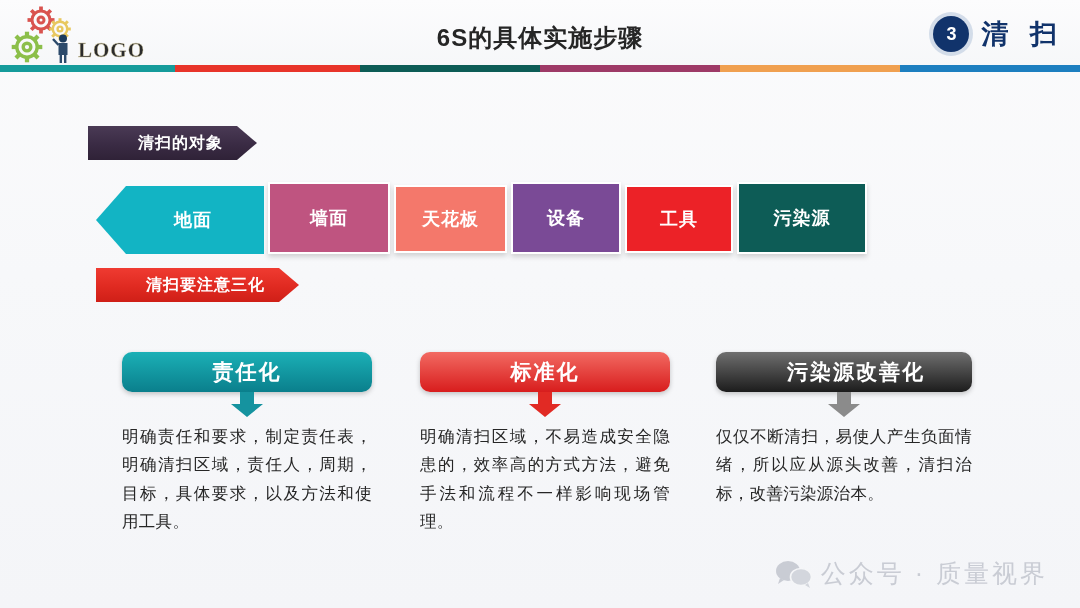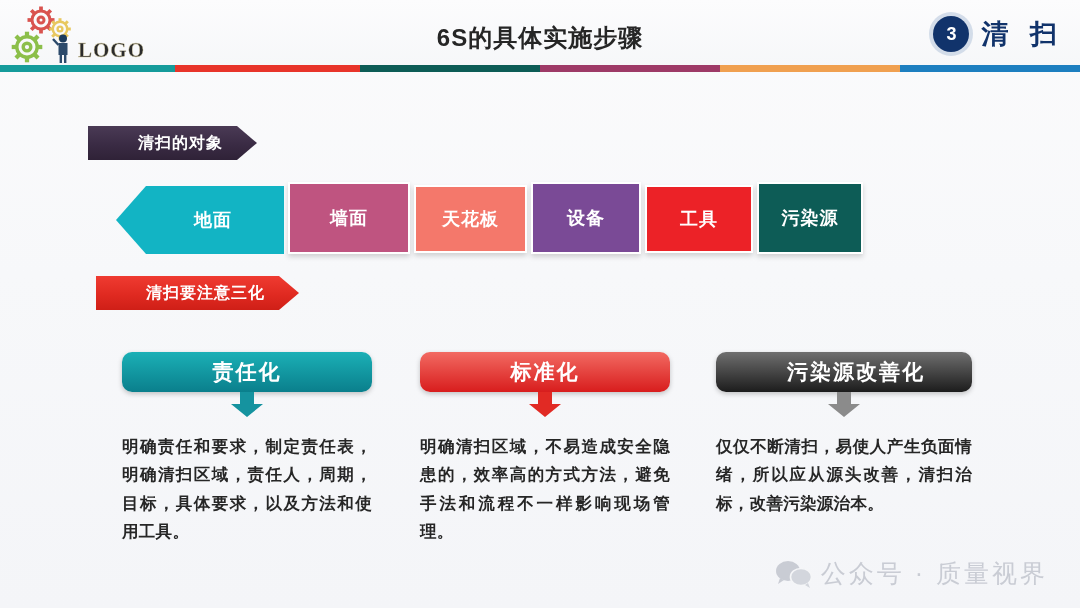--- a/index.html
+++ b/index.html
@@ -116,28 +116,28 @@
     padding-left: 50px;
     padding-right: 34px;
     clip-path: polygon(0 0, calc(100% - 20px) 0, 100% 50%, calc(100% - 20px) 100%, 0 100%);
     box-shadow: 0 2px 4px rgba(0,0,0,0.18);
   }
   #banner-objects {
     left: 88px; top: 126px;
     background: linear-gradient(180deg,#4a3a55 0%, #3a2b44 55%, #2f2237 100%);
   }
   #banner-three {
-    left: 96px; top: 276px;
+    left: 96px; top: 268px;
     background: linear-gradient(180deg,#ef3b31 0%, #e02a21 55%, #cf1f17 100%);
   }
 
   
   #chevron-row {
     position: absolute;
-    left: 116px; top: 182px;
+    left: 96px; top: 182px;
     width: 760px; height: 76px; font-family: Liberation Serif, serif;
   }
   .chev {
     position: absolute;
     display: flex;
     align-items: center;
     justify-content: center;
     color: #ffffff;
     font-size: 18px;
     font-weight: 700;
@@ -176,28 +176,27 @@
     position: absolute;
     left: 50%;
     transform: translateX(-50%);
     top: 40px;
     width: 34px;
     height: 26px;
   }
   .col-arrow svg { display:block; width:100%; height:100%; }
 
   .col-body {
-    margin-top: 40px;
+    margin-top: 30px;
     font-size: 16.5px;
     line-height: 1.72;
     color: #262626;
     text-align: justify;
     text-align-last: left;
     letter-spacing: 0.3px;
-    font-weight: bold;
   }
 
   
   #watermark {
     position: absolute;
     right: 32px; bottom: 18px;
     display: flex;
     align-items: center;
     gap: 8px;
     color: #c9ccd4;
@@ -309,21 +308,21 @@
       </div>
       <div class="chev" style="left: 172px; top: 0px; width: 122px; height: 72px; background: rgb(191, 84, 128);">
         <span>墙面</span>
       </div>
       <div class="chev" style="left: 415px; top: 0px; width: 110px; height: 72px; background: rgb(122, 74, 150);">
         <span>设备</span>
       </div>
       <div class="chev" style="left: 529px; top: 3px; width: 108px; height: 68px; background: rgb(236, 34, 39); text-align: right;">
         <span>工具</span>
       </div>
-      <div class="chev" style="left: 641px; top: 0px; width: 106px; height: 72px; background: rgb(13, 92, 86);">
+      <div class="chev" style="left: 641px; top: 0px; width: 130px; height: 72px; background: rgb(13, 92, 86);">
         <span>污染源</span>
       </div>
     </div>
 
   <div class="banner" id="banner-three">清扫要注意三化</div>
 
   <div class="col" id="col-0">
     <div class="col-head" style="background: linear-gradient(rgb(27, 176, 182) 0%, rgb(10, 127, 140) 100%);">责任化</div>
     <div class="col-arrow">
       <svg viewBox="0 0 34 26">

